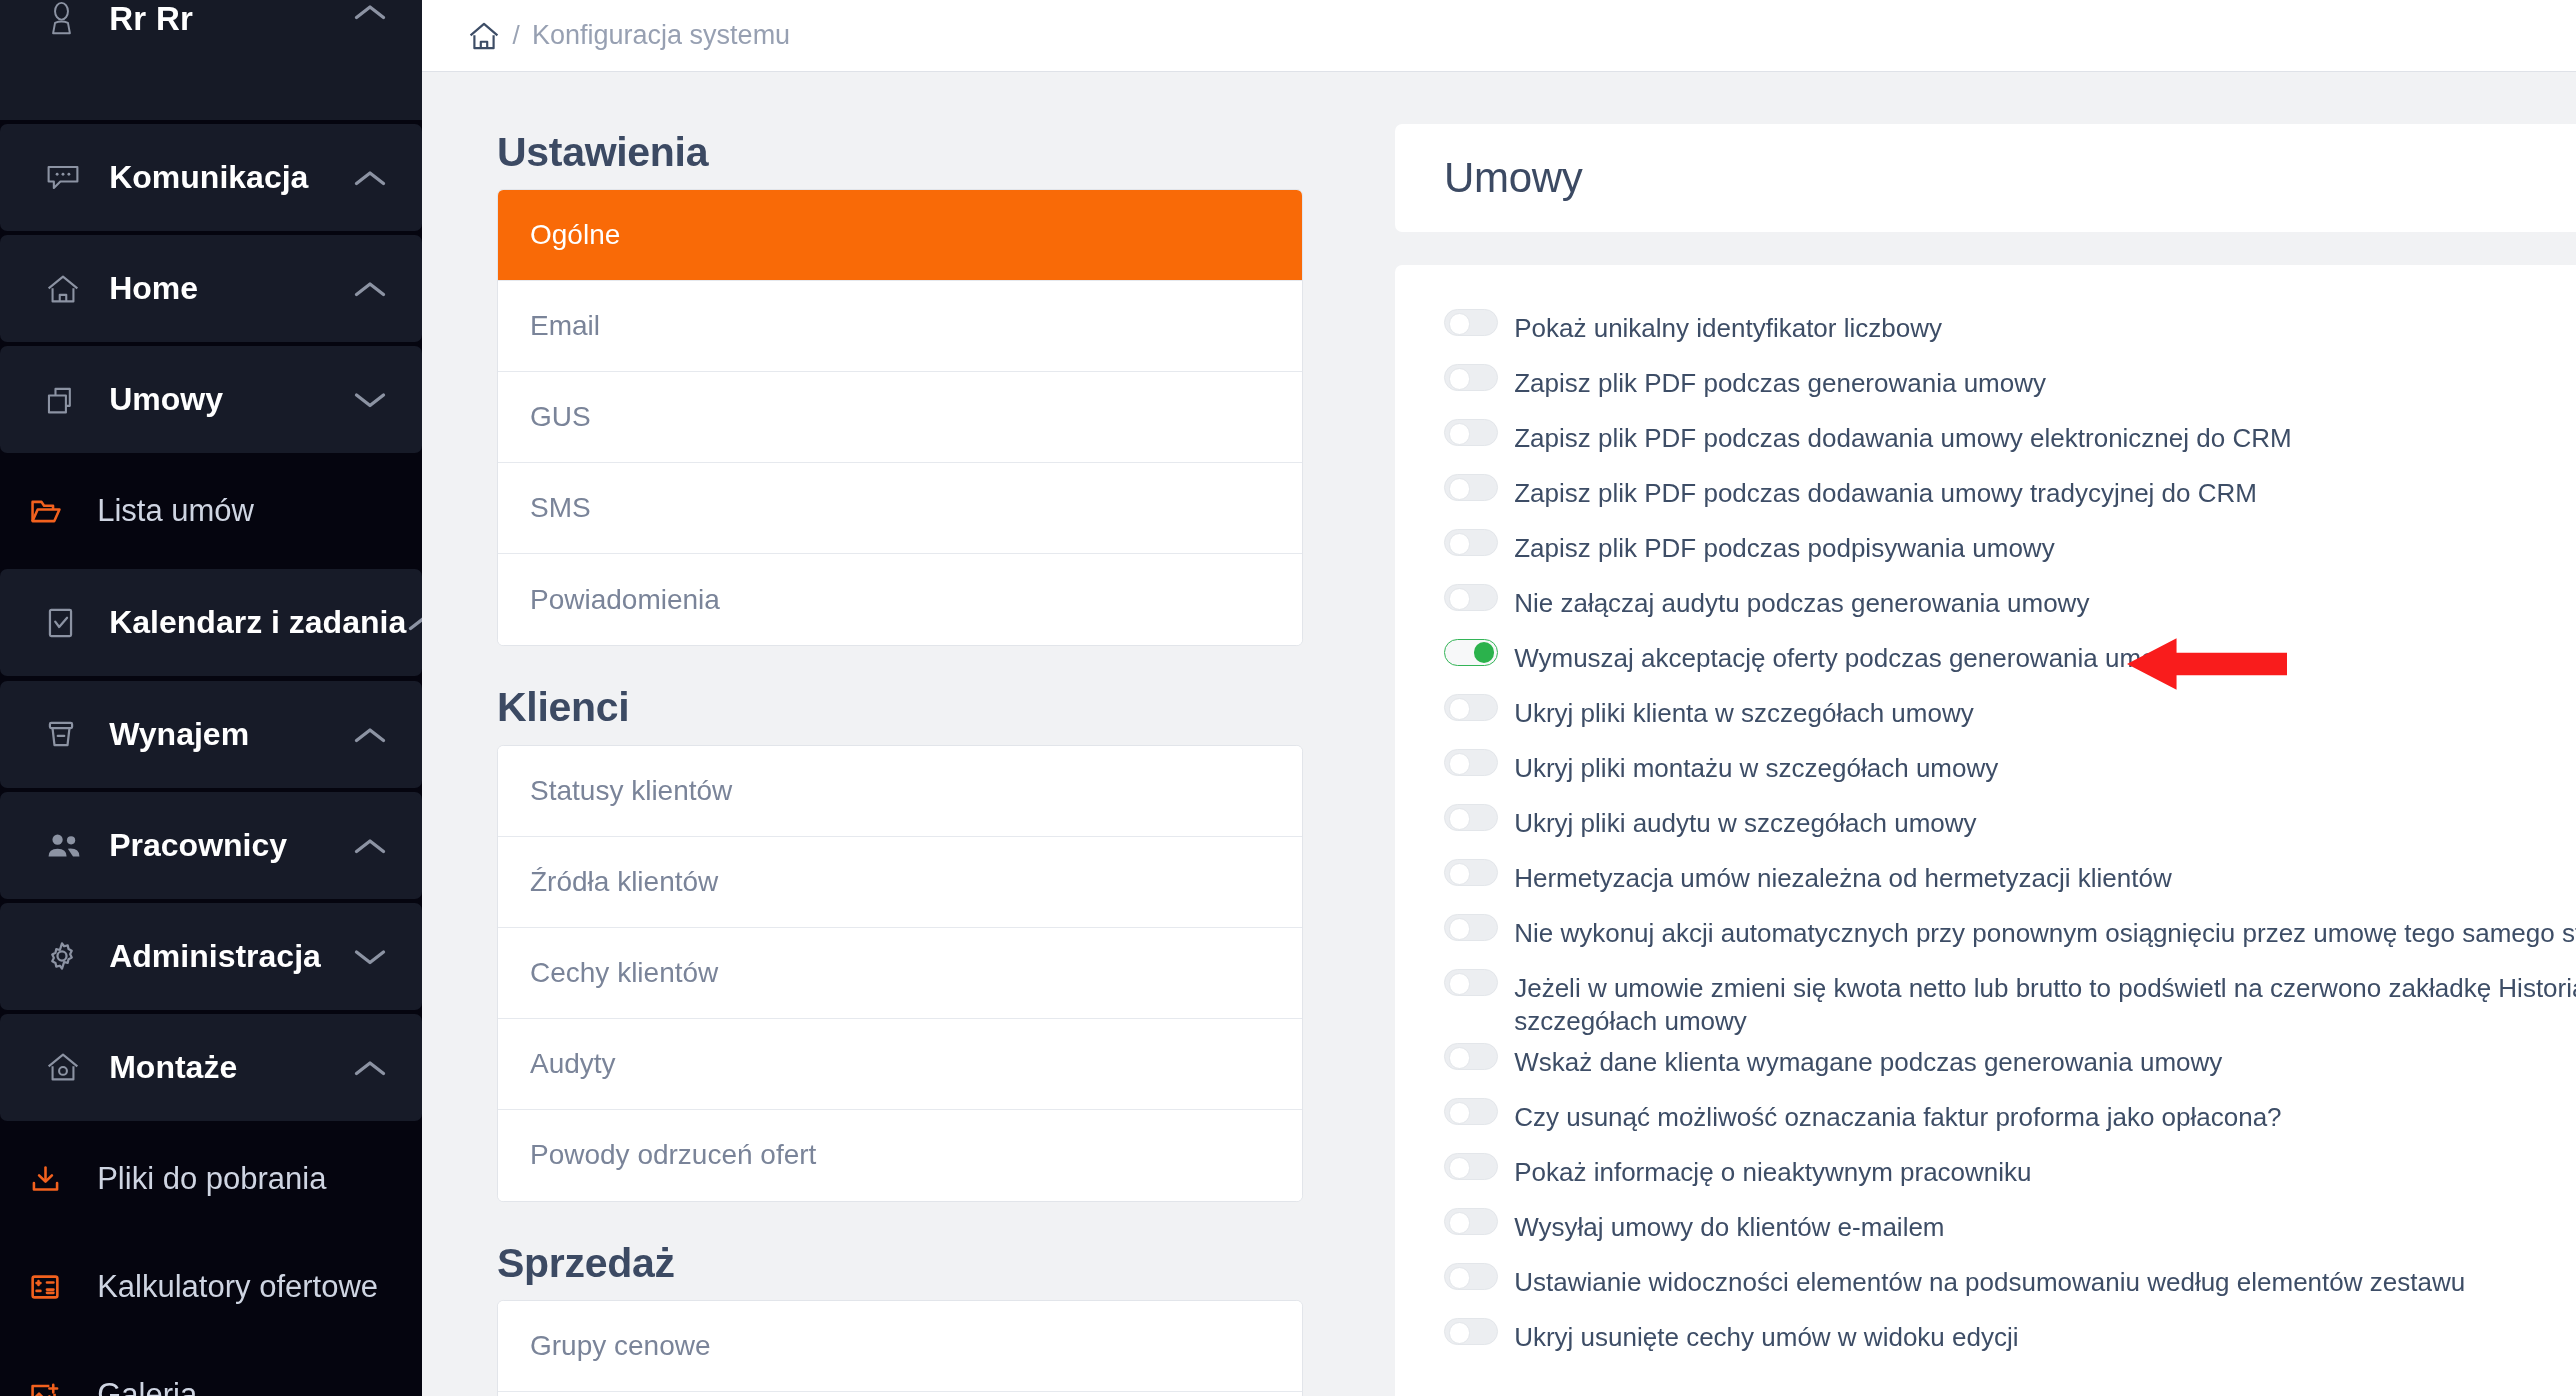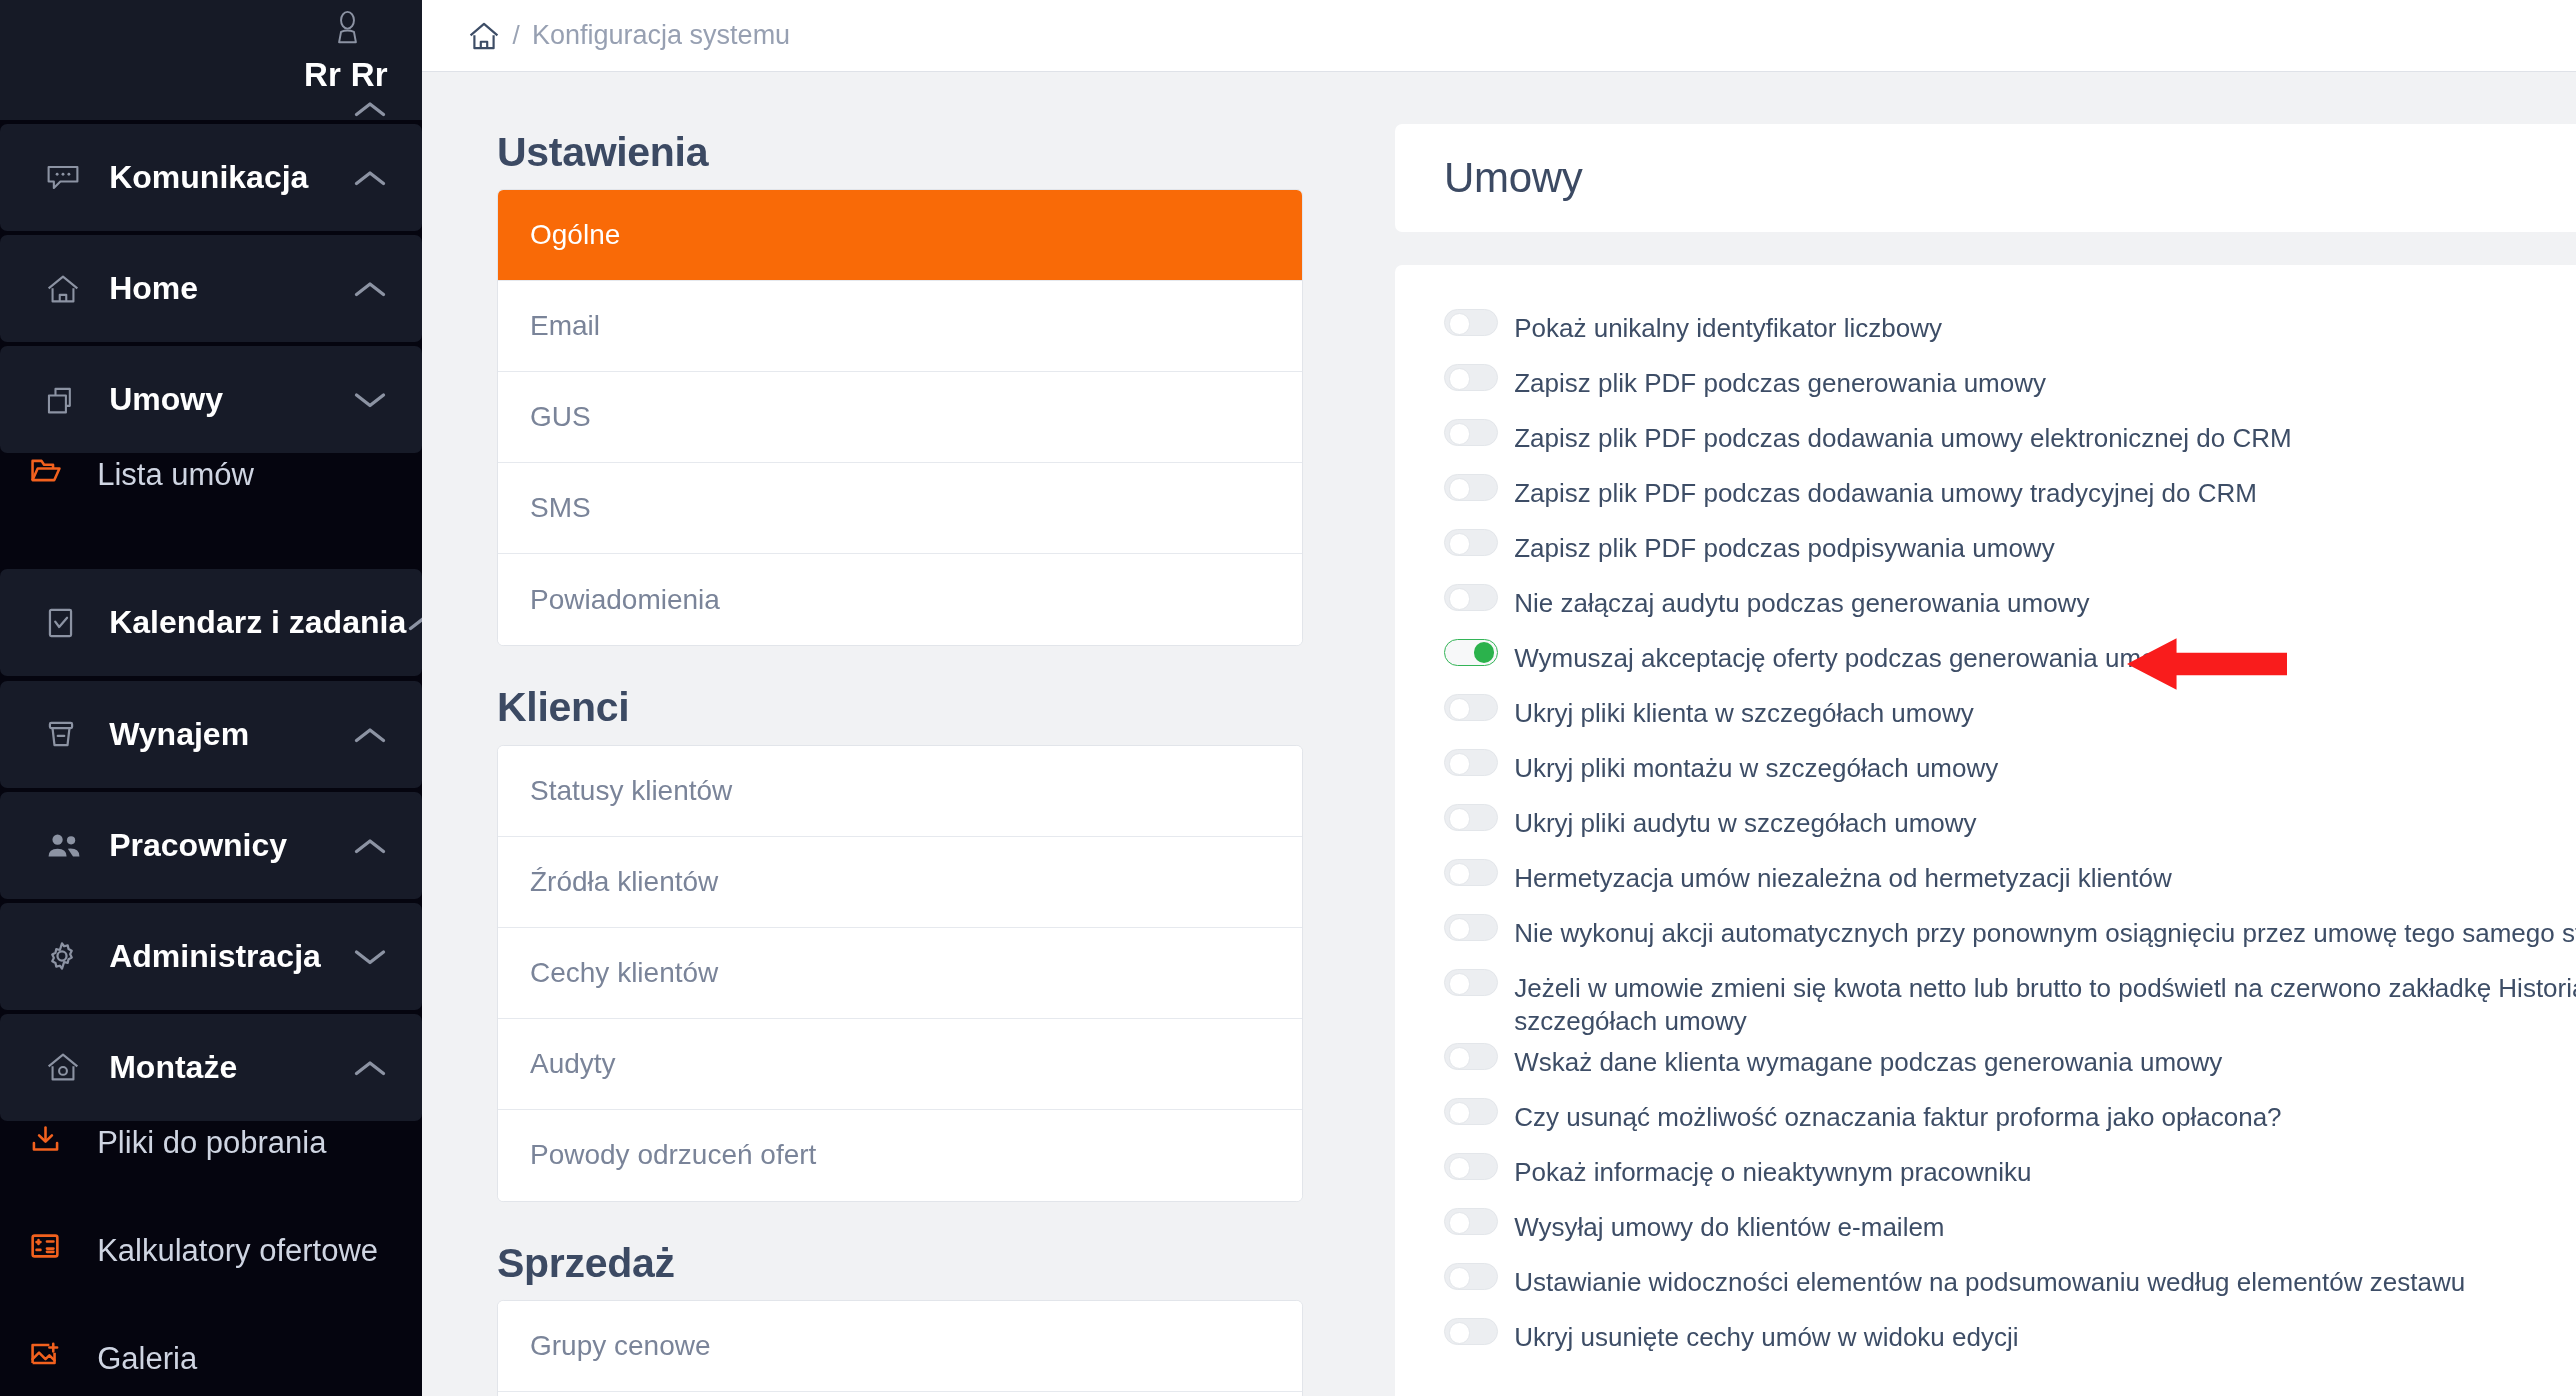--- a/index.html
+++ b/index.html
@@ -18,24 +18,23 @@
   .sidebar {
     width: 422px; flex: 0 0 422px;
     background: #05050f;
     padding: 0 0 0 0;
     overflow: hidden;
     position: relative;
   }
   .side-user {
     height: 120px;
     background: #161a26;
-    display: flex; align-items: flex-end;
+    display: flex; align-items: flex-start;
     padding: 0 34px 0 46px;
     gap: 0;
-    flex-direction: column;
   }
   .side-user .ico { width: 56px; flex: 0 0 56px; display:flex; align-items:center; }
   .side-user .nm {
     flex: 1; color: #ffffff; font-size: 33px; font-weight: 700;
     letter-spacing: 0.3px; padding-left: 7.2px;
   }
   .side-user .chev { width: 46px; display:flex; justify-content:flex-end; }
 
   .side-group {
     height: 107px;
@@ -47,21 +46,21 @@
   }
   .side-group .ico { width: 56px; flex: 0 0 56px; display:flex; align-items:center; }
   .side-group .lbl {
     flex: 1; color: #ffffff; font-size: 32px; font-weight: 700;
     padding-left: 7.2px; white-space: nowrap;
   }
   .side-group .chev { width: 46px; display:flex; justify-content:flex-end; }
 
   .side-sub {
     height: 108px;
-    display: flex; align-items: flex-start;
+    display: flex; align-items: center;
     padding: 0 34px 0 30px;
     background: transparent;
   }
   .side-sub .ico { width: 60px; flex: 0 0 60px; display:flex; align-items:center; }
   .side-sub .lbl {
     flex: 1; color: #cfd5e2; font-size: 31px; font-weight: 400;
     padding-left: 7.2px; white-space: nowrap;
   }
 
   

